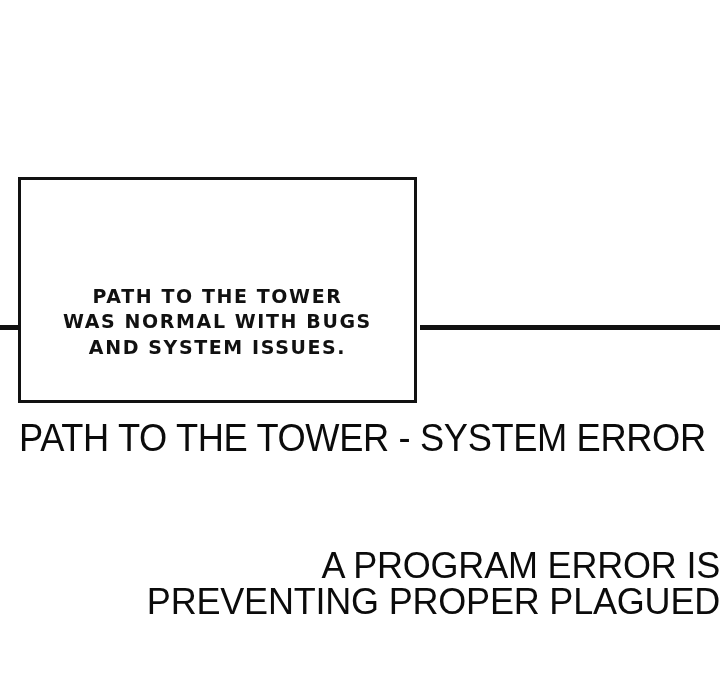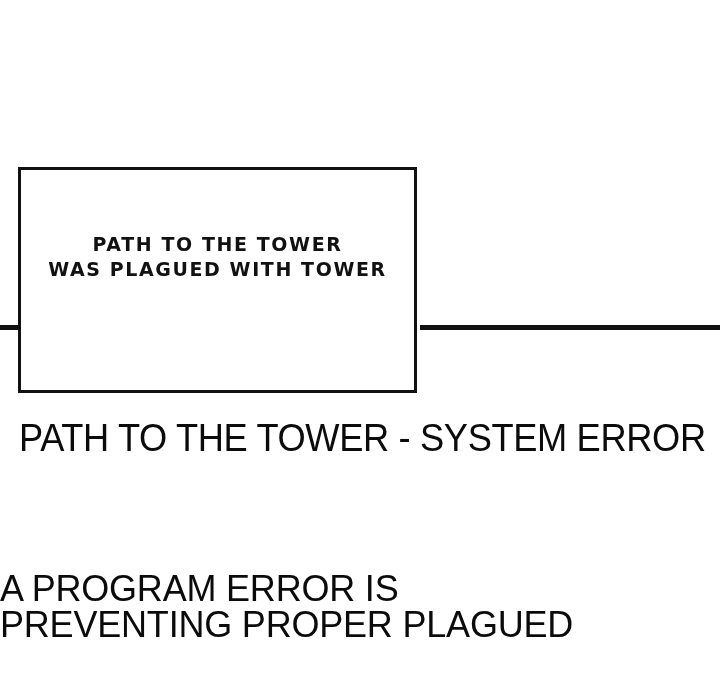--- a/index.html
+++ b/index.html
@@ -31,30 +31,30 @@
     height: 5px;
     background: #111111;
   }
   .rule-left  { left: 0px;   top: 325px; width: 24px; }
   .rule-right { left: 420px; top: 325px; width: 300px; }
 
   
   .bubble {
     position: absolute;
     left: 18px;
-    top: 167px;
+    top: 177px;
     width: 399px;
     height: 226px;
     border: 3px solid #111111;
     background: #ffffff;
     box-sizing: border-box;
     display: flex;
     flex-direction: column;
     align-items: center;
-    justify-content: flex-start;
+    justify-content: center;
     z-index: 2;
   }
   .bubble-text {
     margin-top: 62px;
     width: 100%;
     text-align: center;
     font-family: "DejaVu Sans", sans-serif;
     font-weight: 700;
     font-size: 19px;
     line-height: 25px;
@@ -80,43 +80,43 @@
     transform: scaleX(0.93);
     transform-origin: left center;
   }
 
   
   .body-copy {
     position: absolute;
     left: 0px;
     top: 548px;
     width: 720px;
-    text-align: left;
+    text-align: right;
     font-family: "Liberation Sans", sans-serif;
     font-weight: 400;
     font-size: 36px;
     line-height: 36px;
     letter-spacing: -0.2px;
     color: #0b0b0b;
-    margin-top: 23px;
   }
   .body-copy .pline { display: block; white-space: nowrap; }
 </style>
 </head>
 <body>
 
 <div id="page">
 
   <div class="rule rule-left"></div>
   <div class="rule rule-right"></div>
 
   <div class="bubble">
     <div class="bubble-text">
       <span class="bline">PATH TO THE TOWER</span>
-      <span class="bline">WAS PLAGUED WITH TOWER</span>
+      <span class="bline">WAS NORMAL WITH BUGS</span>
+      <span class="bline">AND SYSTEM ISSUES.</span>
     </div>
   </div>
 
   <div class="heading">PATH TO THE TOWER - SYSTEM ERROR</div>
 
   <div class="body-copy">
     <span class="pline">A PROGRAM ERROR IS</span>
     <span class="pline">PREVENTING PROPER PLAGUED</span>
   </div>
 

